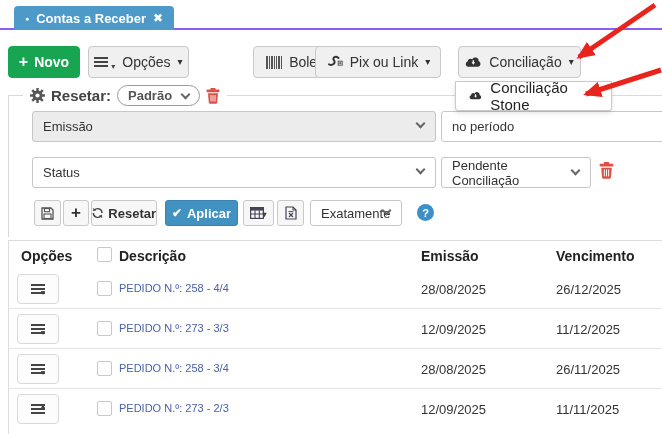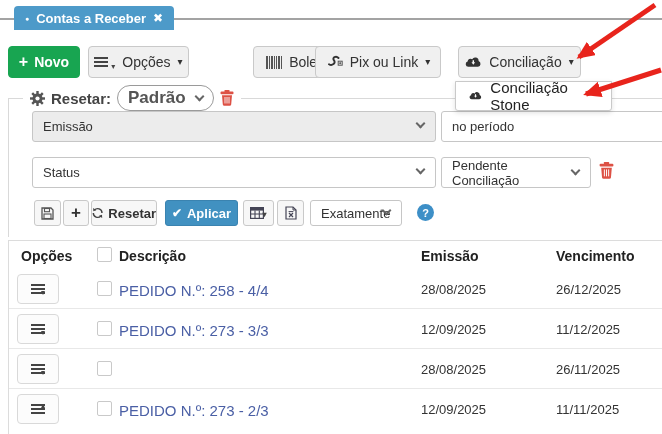--- a/index.html
+++ b/index.html
@@ -1,21 +1,21 @@
 <!DOCTYPE html>
 <html><head>
 <meta charset="utf-8">
 <style>
   * { margin:0; padding:0; box-sizing:border-box; }
   html,body { background:#fff; }
   body { font-family:"Liberation Sans","DejaVu Sans",sans-serif; }
   #page { position:relative; width:662px; height:434px; background:#fff; overflow:hidden; }
 
   
-  .tabbar { position:absolute; left:0; top:0; width:662px; height:20px; border-bottom:2px solid #a3a3a3; background:#fff; }
+  .tabbar { position:absolute; left:0; top:0; width:662px; height:30px; border-bottom:2px solid #8b5cf6; background:#fff; }
   .tab { position:absolute; left:14px; top:6px; height:24px; background:#4d9ac9; border-radius:4px 4px 0 0;
          color:#fff; display:flex; align-items:center; gap:7px; padding:0 11px; font-size:13px; font-weight:600; cursor:pointer; }
   .tab .dot { font-size:7px; line-height:1; }
   .tab .x { font-weight:700; font-size:12px; line-height:1; }
 
   
   .tbtn { position:absolute; top:46px; height:32px; display:flex; align-items:center; justify-content:center; gap:7px;
           background:#f0f0f0; border:1px solid #c9c9c9; border-radius:4px; font-size:14px; color:#333; cursor:pointer; }
   #btn-novo { left:8px; width:72px; background:#18a551; border:1px solid #18a551; color:#fff; font-weight:700; }
   #btn-novo .plus { font-size:16px; font-weight:700; margin-right:-1px; }
@@ -35,21 +35,21 @@
   .dmenu { position:absolute; left:455px; top:81px; width:157px; height:30px; background:#fff; border:1px solid #c9c9c9;
            border-radius:0 0 3px 3px; box-shadow:0 2px 5px rgba(0,0,0,.12); display:flex; align-items:center; gap:8px;
            padding:0 13px; font-size:15px; color:#222; cursor:pointer; z-index:5; }
 
   
   fieldset#filters { position:absolute; left:8px; top:85px; width:654px; height:152px;
                      border:1px solid #d9d9d9; border-right:none; border-bottom:none; }
   fieldset#filters legend { margin-left:14px; padding:0 7px; display:flex; align-items:center; gap:6px; }
   .flt-label { font-weight:700; font-size:15px; color:#444; }
   .pill { display:flex; align-items:center; gap:10px; border:1px solid #9a9a9a; border-radius:13px; padding:2px 10px;
-          font-size:17px; font-weight:700; color:#555; background:#fff; cursor:pointer; }
+          font-size:13px; font-weight:700; color:#555; background:#fff; cursor:pointer; }
   .chev { width:7px; height:7px; border-right:2px solid #666; border-bottom:2px solid #666; transform:rotate(45deg); margin-top:-3px; }
 
   .sel { position:absolute; border:1px solid #c6c6c6; border-radius:3px; font-size:13px; color:#333;
          display:flex; align-items:center; padding:0 28px 0 10px; cursor:pointer; background:#fff; }
   .sel .chev { position:absolute; right:11px; top:11px; }
   #sel-emissao { left:32px; top:111px; width:404px; height:31px; background:#ececec; }
   #box-periodo { left:441px; top:111px; width:228px; height:31px; }
   #sel-status  { left:32px; top:157px; width:404px; height:31px; }
   #sel-pendente{ left:441px; top:157px; width:150px; height:31px; }
   #sel-pendente .chev { top:12px; }
@@ -77,21 +77,21 @@
   #th-opcoes { left:12px; } #th-desc { left:110px; } #th-emis { left:412px; } #th-venc { left:547px; }
   .cb { position:absolute; appearance:none; -webkit-appearance:none; width:15px; height:15px; border:1px solid #c9c9c9;
         border-radius:2px; background:#fff; cursor:pointer; }
   #th-cb { left:88px; top:6px; }
   .trow { position:absolute; left:0; width:654px; height:40px; border-bottom:1px solid #e8e8e8; background:#fff; }
   #row0 { top:28px; } #row1 { top:68px; } #row2 { top:108px; } #row3 { top:148px; border-bottom:none; }
   .hdr-line { position:absolute; left:0; top:28px; width:654px; border-top:1px solid #dcdcdc; }
   .rowbtn { position:absolute; left:8px; top:5px; width:42px; height:30px; background:#fcfcfc; border:1px solid #d9d9d9;
             border-radius:4px; display:flex; align-items:center; justify-content:center; cursor:pointer; }
   .trow .cb { left:88px; top:12px; }
-  .rowlink { position:absolute; left:110px; top:13px; font-size:15px; color:#4a5fa5; text-decoration:none; cursor:pointer; }
+  .rowlink { position:absolute; left:110px; top:13px; font-size:11px; color:#4a5fa5; text-decoration:none; cursor:pointer; }
   .rdate { position:absolute; top:13px; font-size:13px; color:#333; }
   .rd-e { left:412px; } .rd-v { left:547px; }
   #row3 .bars-caret { align-self:flex-start; margin:6px 0 0 -4px; }
 
   
   #arrows { position:absolute; left:0; top:0; z-index:9; pointer-events:none; }
 
   svg.icon { display:inline-block; vertical-align:middle; }
 </style>
 </head>
@@ -297,20 +297,21 @@
       <span class="rdate rd-e">12/09/2025</span>
       <span class="rdate rd-v">11/12/2025</span>
     </div>
 
     <div class="trow" id="row2">
       <button class="rowbtn">
         <span class="bars"></span>
         <span class="bars-caret">▾</span>
       </button>
       <input type="checkbox" class="cb" style="">
+      <a class="rowlink">PEDIDO N.º: 258 - 3/4</a>
       <span class="rdate rd-e">28/08/2025</span>
       <span class="rdate rd-v">26/11/2025</span>
     </div>
 
     <div class="trow" id="row3">
       <button class="rowbtn">
         <span class="bars"></span>
         <span class="bars-caret">▴</span>
       </button>
       <input type="checkbox" class="cb" style="">

